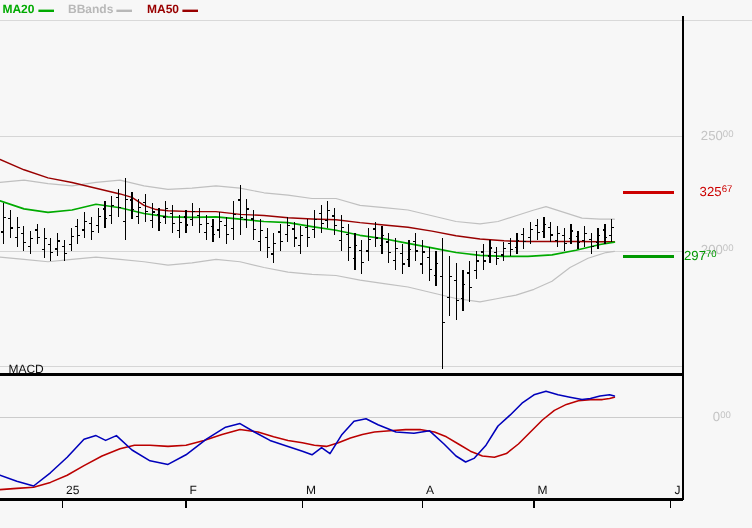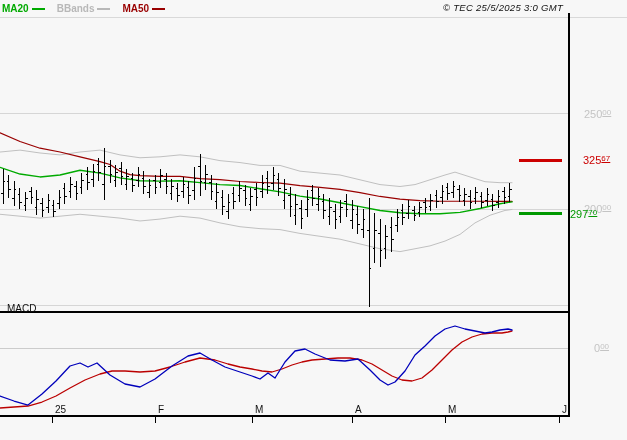--- a/index.html
+++ b/index.html
@@ -12,21 +12,21 @@
     font-size:10px;font-weight:bold;
   }
   .legend-item{display:flex;align-items:center;gap:3px;margin-right:8px;}
   .legend-dash{display:inline-block;width:13px;height:2px;}
   #copyright{
     position:absolute;right:64px;top:2px;font-size:9.5px;font-style:italic;color:#111;
     letter-spacing:0.3px;
   }
   #chart-svg{position:absolute;left:0;top:0;}
   .axis-label{position:absolute;font-size:11px;line-height:11px;white-space:nowrap;}
-  .axis-label .dec{font-size:8px;position:relative;top:-3px;text-decoration:underline;}
+  .axis-label .dec{font-size:8px;position:relative;top:-3px;}
   #macd-title{position:absolute;left:7px;top:303px;font-size:10px;color:#111;}
   .x-tick-label{position:absolute;top:404px;font-size:10px;color:#111;}
 </style>
 </head>
 <body>
 
 <div id="screen">
 
   <div id="legend-bar">
     <span class="legend-item">
@@ -36,21 +36,20 @@
     <span class="legend-item">
       <span style="color:#b8b8b8;">BBands</span>
       <span class="legend-dash" style="background:#b8b8b8;"></span>
     </span>
     <span class="legend-item">
       <span style="color:#990000;">MA50</span>
       <span class="legend-dash" style="background:#990000;"></span>
     </span>
   </div>
 
-  <span id="copyright">© TEC 25/5/2025 3:0 GMT</span>
 
   <svg id="chart-svg" width="627" height="440" viewBox="0 0 627 440">
       <line x1="0" y1="17" x2="627" y2="17" stroke="#d9d9d9" stroke-width="1" shape-rendering="crispEdges"></line>
       <line x1="0" y1="305.2540716612378" x2="569" y2="305.2540716612378" stroke="#d6d6d6" stroke-width="1" shape-rendering="crispEdges"></line>
       <line x1="0" y1="209.4885993485342" x2="569" y2="209.4885993485342" stroke="#d6d6d6" stroke-width="1" shape-rendering="crispEdges"></line>
       <line x1="0" y1="113.72312703583061" x2="569" y2="113.72312703583061" stroke="#d6d6d6" stroke-width="1" shape-rendering="crispEdges"></line>
       <polyline points="0,152.02931596091204 20,150.11400651465797 40,152.98697068403908 60,154.90228013029315 80,152.02931596091204 100,150.11400651465797 120,154.90228013029315 140,157.77524429967426 160,156.81758957654722 180,154.90228013029315 200,156.81758957654722 220,160.64820846905536 240,162.56351791530943 260,165.43648208469057 280,165.43648208469057 300,171.18241042345278 320,173.09771986970685 340,175.01302931596092 360,179.8013029315961 380,184.58957654723127 400,186.50488599348535 415,184.58957654723127 430,179.8013029315961 445,175.01302931596092 455,172.14006514657981 470,176.928338762215 485,181.71661237785017 500,182.6742671009772 512,182.6742671009772" fill="none" stroke="#c0c0c0" stroke-width="1" stroke-linejoin="round" stroke-linecap="round"></polyline>
       <polyline points="0,214.27687296416937 20,216.19218241042344 40,218.1074918566775 60,216.19218241042344 80,214.27687296416937 100,216.19218241042344 120,218.1074918566775 140,220.98045602605862 160,219.06514657980455 180,216.19218241042344 200,218.1074918566775 220,222.89576547231272 240,226.72638436482086 260,228.64169381107493 280,229.59934853420197 300,233.4299674267101 320,236.3029315960912 340,239.17589576547232 360,243.9641693811075 380,248.75244299674267 400,251.62540716612378 415,248.75244299674267 430,245.87947882736157 445,241.0912052117264 460,234.38762214983714 475,222.89576547231272 490,215.2345276872964 505,210.44625407166123 512,209.4885993485342" fill="none" stroke="#c0c0c0" stroke-width="1" stroke-linejoin="round" stroke-linecap="round"></polyline>
       <polyline points="0,132.87622149837134 20,141.49511400651465 40,148.1986970684039 60,152.02931596091204 80,156.81758957654722 100,161.6058631921824 110,164.47882736156353 120,171.18241042345278 130,174.62996742671012 140,175.58762214983716 160,176.35374592833872 180,176.35374592833872 200,178.65211726384362 220,179.60977198697066 240,181.52508143322473 260,182.48273615635176 280,183.05732899022797 300,185.5472312703583 320,187.46254071661238 340,189.37785016286645 360,192.63387622149835 380,196.4644951140065 400,199.14592833876225 420,200.67817589576543 440,201.25276872964167 460,201.25276872964167 480,201.25276872964167 500,201.44429967426714 512,201.44429967426714" fill="none" stroke="#990000" stroke-width="1.2" stroke-linejoin="round" stroke-linecap="round"></polyline>
       <polyline points="0,167.35179153094464 20,174.05537459283389 40,176.928338762215 60,175.01302931596092 80,170.22475570032574 100,173.09771986970685 120,177.88599348534203 140,180.75895765472313 160,181.1420195439739 180,180.75895765472313 200,182.6742671009772 220,184.58957654723127 240,185.5472312703583 260,188.8032573289902 280,191.86775244299676 300,196.0814332247557 320,198.9543973941368 340,202.78501628664495 360,206.6156351791531 380,210.44625407166123 400,212.7446254071661 420,213.70228013029313 440,213.70228013029313 460,212.3615635179153 480,208.53094462540716 500,203.74267100977198 512,201.8273615635179" fill="none" stroke="#00aa00" stroke-width="1.4" stroke-linejoin="round" stroke-linecap="round"></polyline>

